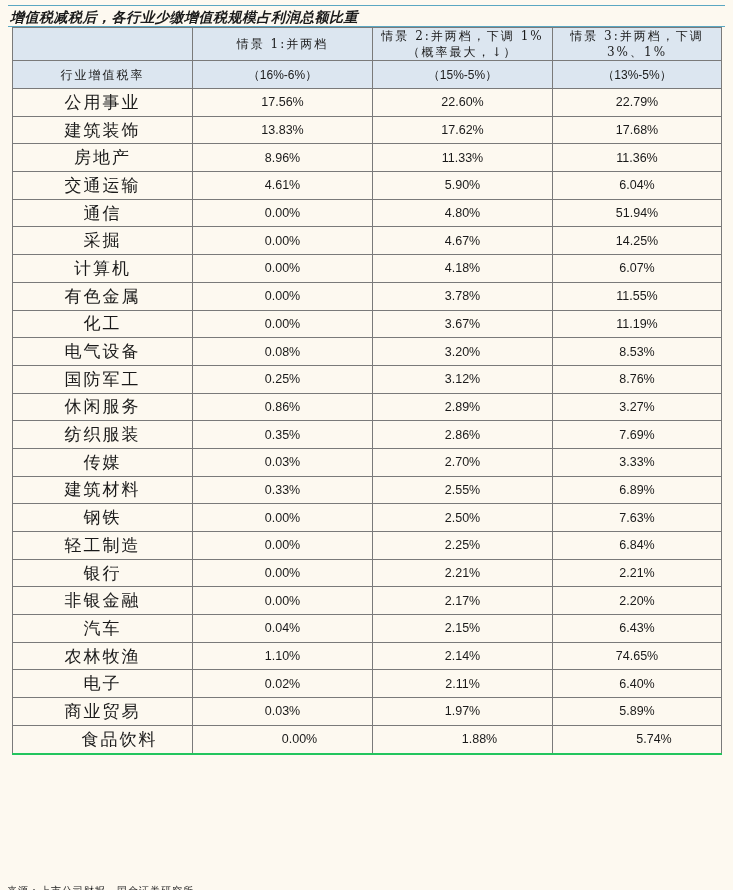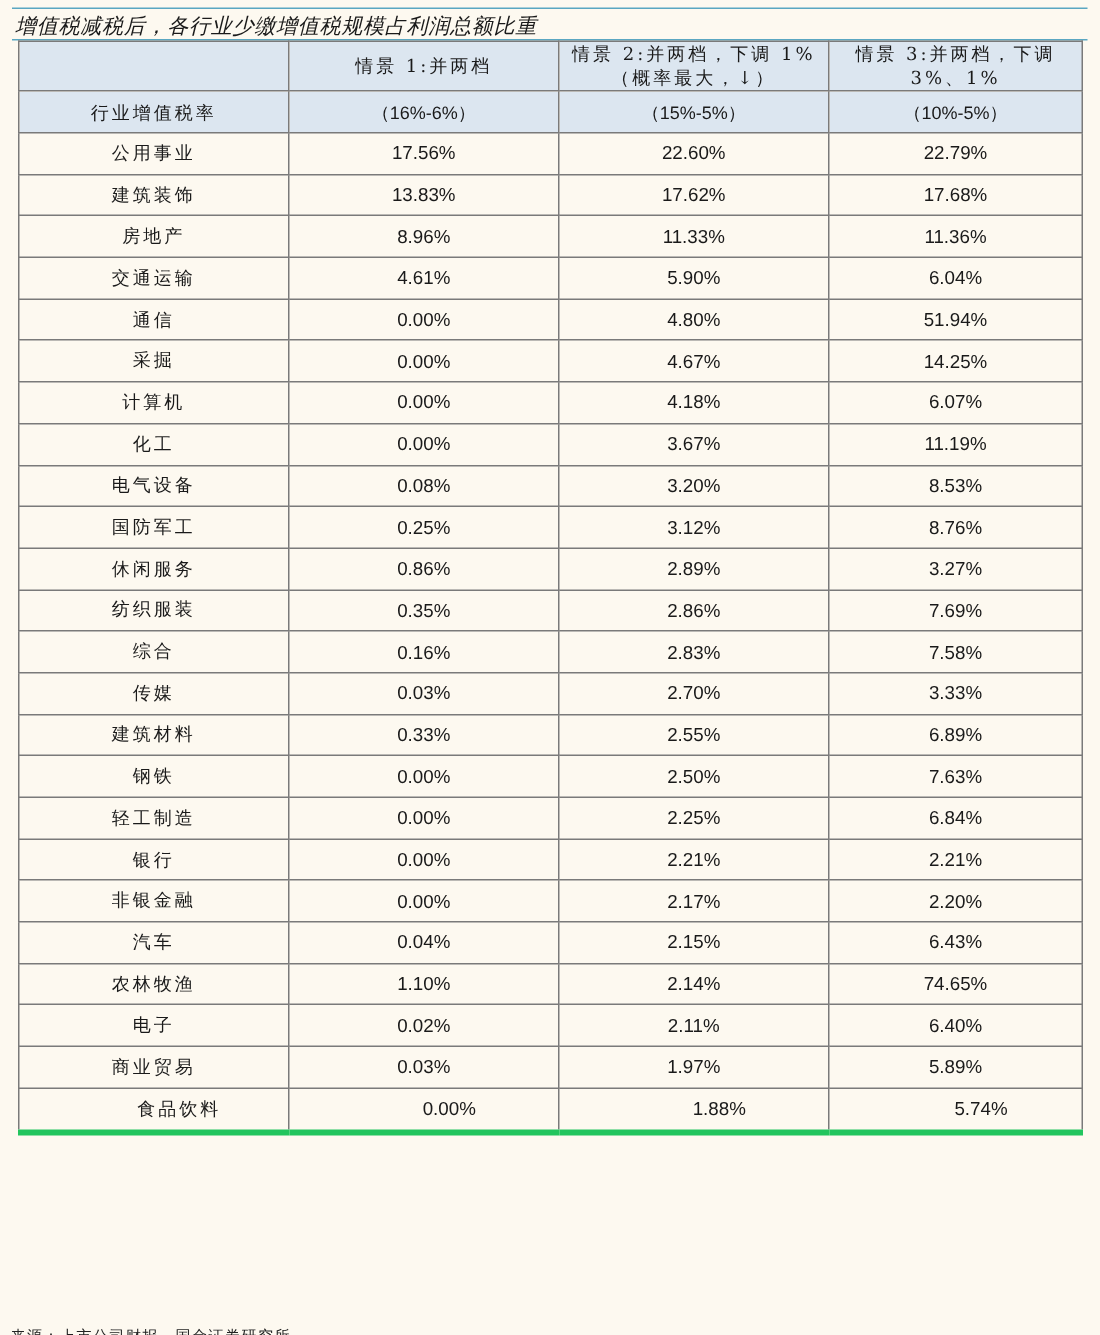--- a/index.html
+++ b/index.html
@@ -21,21 +21,21 @@
       right: 8px;
       top: 5px;
       height: 1px;
       background: #5aa7c2;
     }
     .doc-title {
       position: absolute;
       left: 10px;
       top: 9px;
       font-size: 14px;
-      font-weight: normal;
+      font-weight: bold;
       font-style: italic;
       letter-spacing: 0.5px;
       color: #1a1a1a;
       white-space: nowrap;
       font-family: "DejaVu Serif", serif;
     }
     .title-rule {
       position: absolute;
       left: 8px;
       right: 8px;
@@ -68,28 +68,28 @@
     }
     table.data-table thead tr.hdr1 th { height: 31px; }
     table.data-table thead tr.hdr2 th { height: 27px; }
     table.data-table tbody td {
       height: 26.7px;
       background: #fdf9f0;
     }
     .cjk {
       font-family: "DejaVu Serif", serif;
       letter-spacing: 2px;
-      font-size: 12px;
+      font-size: 17px;
     }
     .num {
       font-family: "Liberation Sans", sans-serif;
       font-size: 12.5px;
     }
     table.data-table tbody tr:last-child td {
-      border-bottom: 4px solid #22c55e;
+      border-bottom: 2px solid #22c55e;
       padding-left: 36px;
     }
     .source {
       position: absolute;
       left: 7px;
       top: 884px;
       font-size: 10px;
       font-family: "DejaVu Serif", serif;
       color: #222;
       letter-spacing: 1px;
@@ -118,21 +118,21 @@
     <tr class="hdr1">
       <th class="cjk"></th>
       <th class="cjk">情景 1:并两档</th>
       <th class="cjk">情景 2:并两档，下调 1%（概率最大，↓）</th>
       <th class="cjk">情景 3:并两档，下调 3%、1%</th>
     </tr>
     <tr class="hdr2">
       <th class="cjk">行业增值税率</th>
       <th class="num">（16%-6%）</th>
       <th class="num">（15%-5%）</th>
-      <th class="num">（10%-5%）</th>
+      <th class="num">（13%-5%）</th>
     </tr>
   </thead>
   <tbody id="tbody">
     <tr>
         <td class="cjk">公用事业</td>
         <td class="num">17.56%</td>
         <td class="num">22.60%</td>
         <td class="num">22.79%</td>
       </tr>
     <tr>
@@ -165,20 +165,26 @@
         <td class="num">4.67%</td>
         <td class="num">14.25%</td>
       </tr>
     <tr>
         <td class="cjk">计算机</td>
         <td class="num">0.00%</td>
         <td class="num">4.18%</td>
         <td class="num">6.07%</td>
       </tr>
     <tr>
+        <td class="cjk">有色金属</td>
+        <td class="num">0.00%</td>
+        <td class="num">3.78%</td>
+        <td class="num">11.55%</td>
+      </tr>
+    <tr>
         <td class="cjk">化工</td>
         <td class="num">0.00%</td>
         <td class="num">3.67%</td>
         <td class="num">11.19%</td>
       </tr>
     <tr>
         <td class="cjk">电气设备</td>
         <td class="num">0.08%</td>
         <td class="num">3.20%</td>
         <td class="num">8.53%</td>
@@ -195,26 +201,20 @@
         <td class="num">2.89%</td>
         <td class="num">3.27%</td>
       </tr>
     <tr>
         <td class="cjk">纺织服装</td>
         <td class="num">0.35%</td>
         <td class="num">2.86%</td>
         <td class="num">7.69%</td>
       </tr>
     <tr>
-        <td class="cjk">综合</td>
-        <td class="num">0.16%</td>
-        <td class="num">2.83%</td>
-        <td class="num">7.58%</td>
-      </tr>
-    <tr>
         <td class="cjk">传媒</td>
         <td class="num">0.03%</td>
         <td class="num">2.70%</td>
         <td class="num">3.33%</td>
       </tr>
     <tr>
         <td class="cjk">建筑材料</td>
         <td class="num">0.33%</td>
         <td class="num">2.55%</td>
         <td class="num">6.89%</td>

